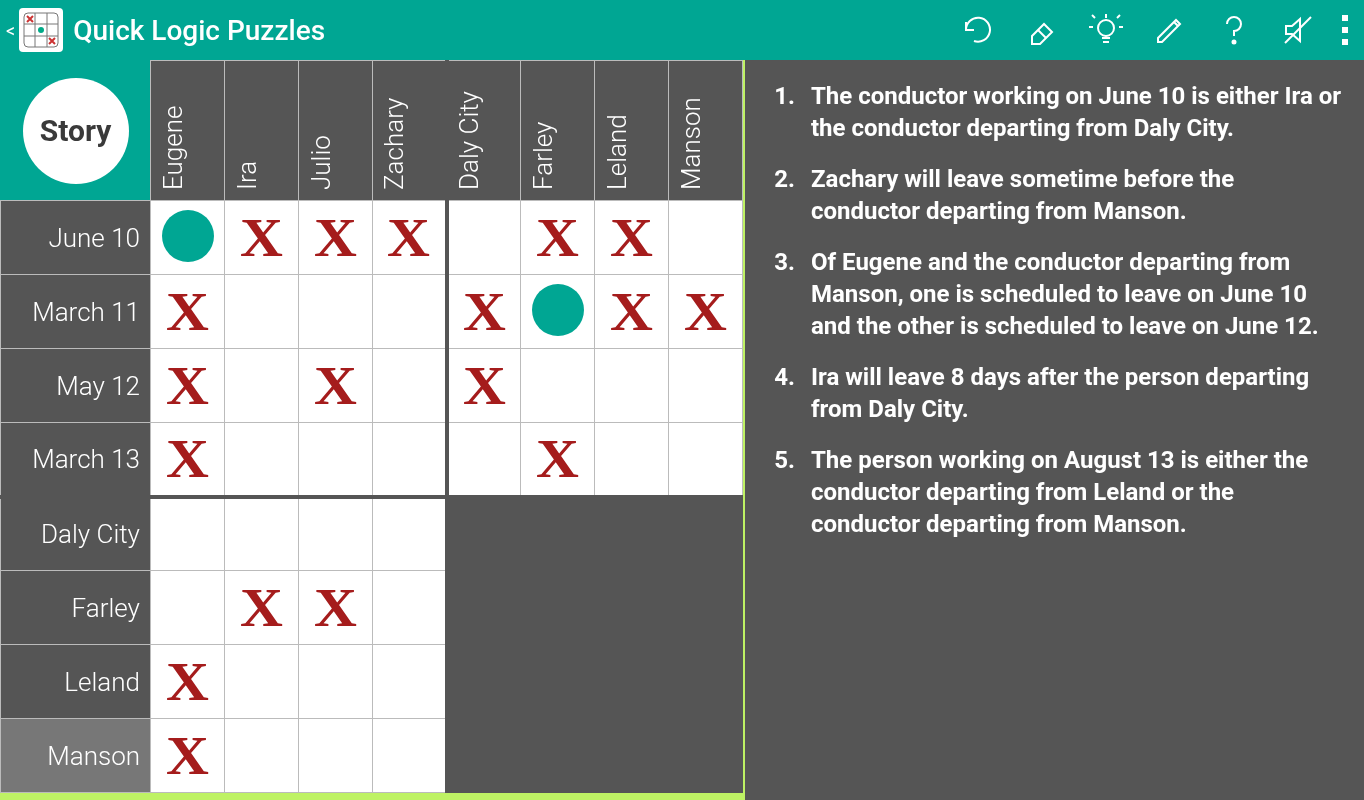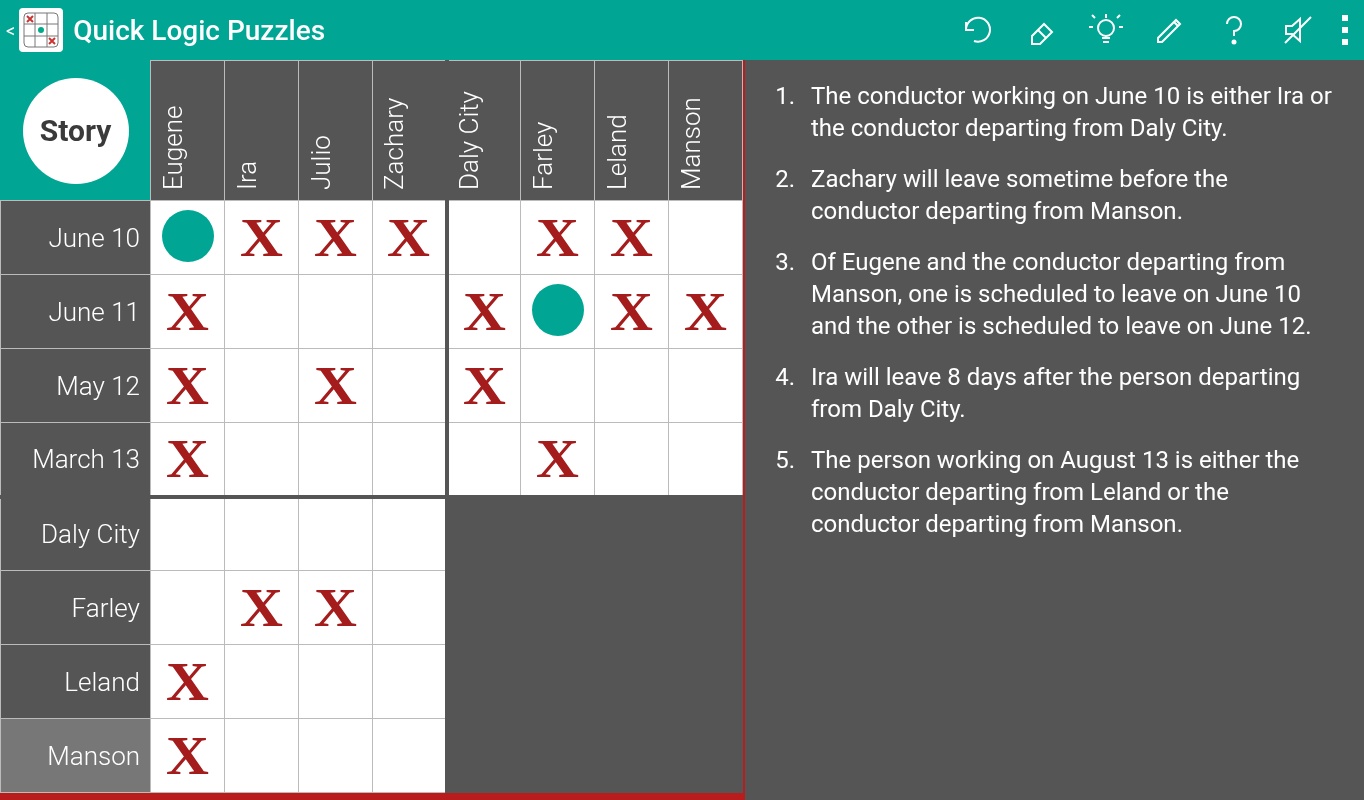--- a/index.html
+++ b/index.html
@@ -13,24 +13,24 @@
   .toolbar .app-icon svg { width: 36px; height: 36px; }
   .toolbar .title { font-size: 28px; font-weight: 500; }
   .toolbar .spacer { flex: 1; }
   .toolbar .tb-btn { width: 64px; height: 60px; display:flex; align-items:center; justify-content:center; cursor:pointer; }
   .toolbar .tb-btn svg { width: 36px; height: 36px; stroke: #fff; stroke-width: 2; fill: none; }
   .toolbar .dots { width: 30px; display:flex; flex-direction:column; align-items:center; justify-content:center; gap:6px; cursor:pointer; }
   .toolbar .dots span { width:6px; height:6px; background:#fff; }
 
   
   .main { flex:1; display:flex; }
-  .grid-zone { width: 745px; height: 740px; background:#b91c1c; position:relative; }
+  .grid-zone { width: 745px; height: 740px; background:#bef264; position:relative; }
   .clue-zone { flex:1; background:#555; color:#fff; padding: 20px 22px; font-size: 24px; line-height: 1.35; overflow:hidden; }
   .clue-zone ol { list-style: decimal; margin-left: 34px; }
-  .clue-zone li { margin-bottom: 18px; padding-left: 10px; }
+  .clue-zone li { margin-bottom: 18px; padding-left: 10px; font-weight: bold; }
 
   
   .lg { border-collapse: collapse; }
   .lg th, .lg td { border: 1px solid #bbb; }
   .corner { width:150px; height:140px; background:#00a693; border-top-color:#00a693 !important; border-left-color:#00a693 !important; }
   .corner-inner { display:flex; align-items:center; justify-content:center; height:100%; }
   .story-btn { width:106px; height:106px; border-radius:50%; background:#fff; color:#3a3a3a; font-size:30px; display:flex; align-items:center; justify-content:center; cursor:pointer; }
   .col-hdr { width:74px; height:140px; background:#555; color:#fff; font-size:26px; font-weight:300; position:relative; }
   .col-hdr span { position:absolute; bottom:10px; left:50%; transform-origin:left bottom; transform: rotate(-90deg) translateY(0); white-space:nowrap; }
   .row-hdr { width:150px; height:74px; background:#555; color:#fff; font-size:26px; font-weight:300; text-align:right; padding-right:10px; vertical-align:middle;margin-top:40px; }
@@ -155,21 +155,21 @@
             <td class="cell"><span class="mark-x">X</span></td>
             <td class="cell"><span class="mark-x">X</span></td>
             <td class="cell section-gap-col"></td>
             <td class="cell"><span class="mark-x">X</span></td>
             <td class="cell"><span class="mark-x">X</span></td>
             <td class="cell"></td>
           </tr>
         </tbody>
         <tbody>
           <tr>
-            <th class="row-hdr"><span>June 11</span></th>
+            <th class="row-hdr"><span>March 11</span></th>
             <td class="cell"><span class="mark-x">X</span></td>
             <td class="cell"></td>
             <td class="cell"></td>
             <td class="cell"></td>
             <td class="cell section-gap-col"><span class="mark-x">X</span></td>
             <td class="cell"><span class="mark-o"></span></td>
             <td class="cell"><span class="mark-x">X</span></td>
             <td class="cell"><span class="mark-x">X</span></td>
           </tr>
         </tbody>

